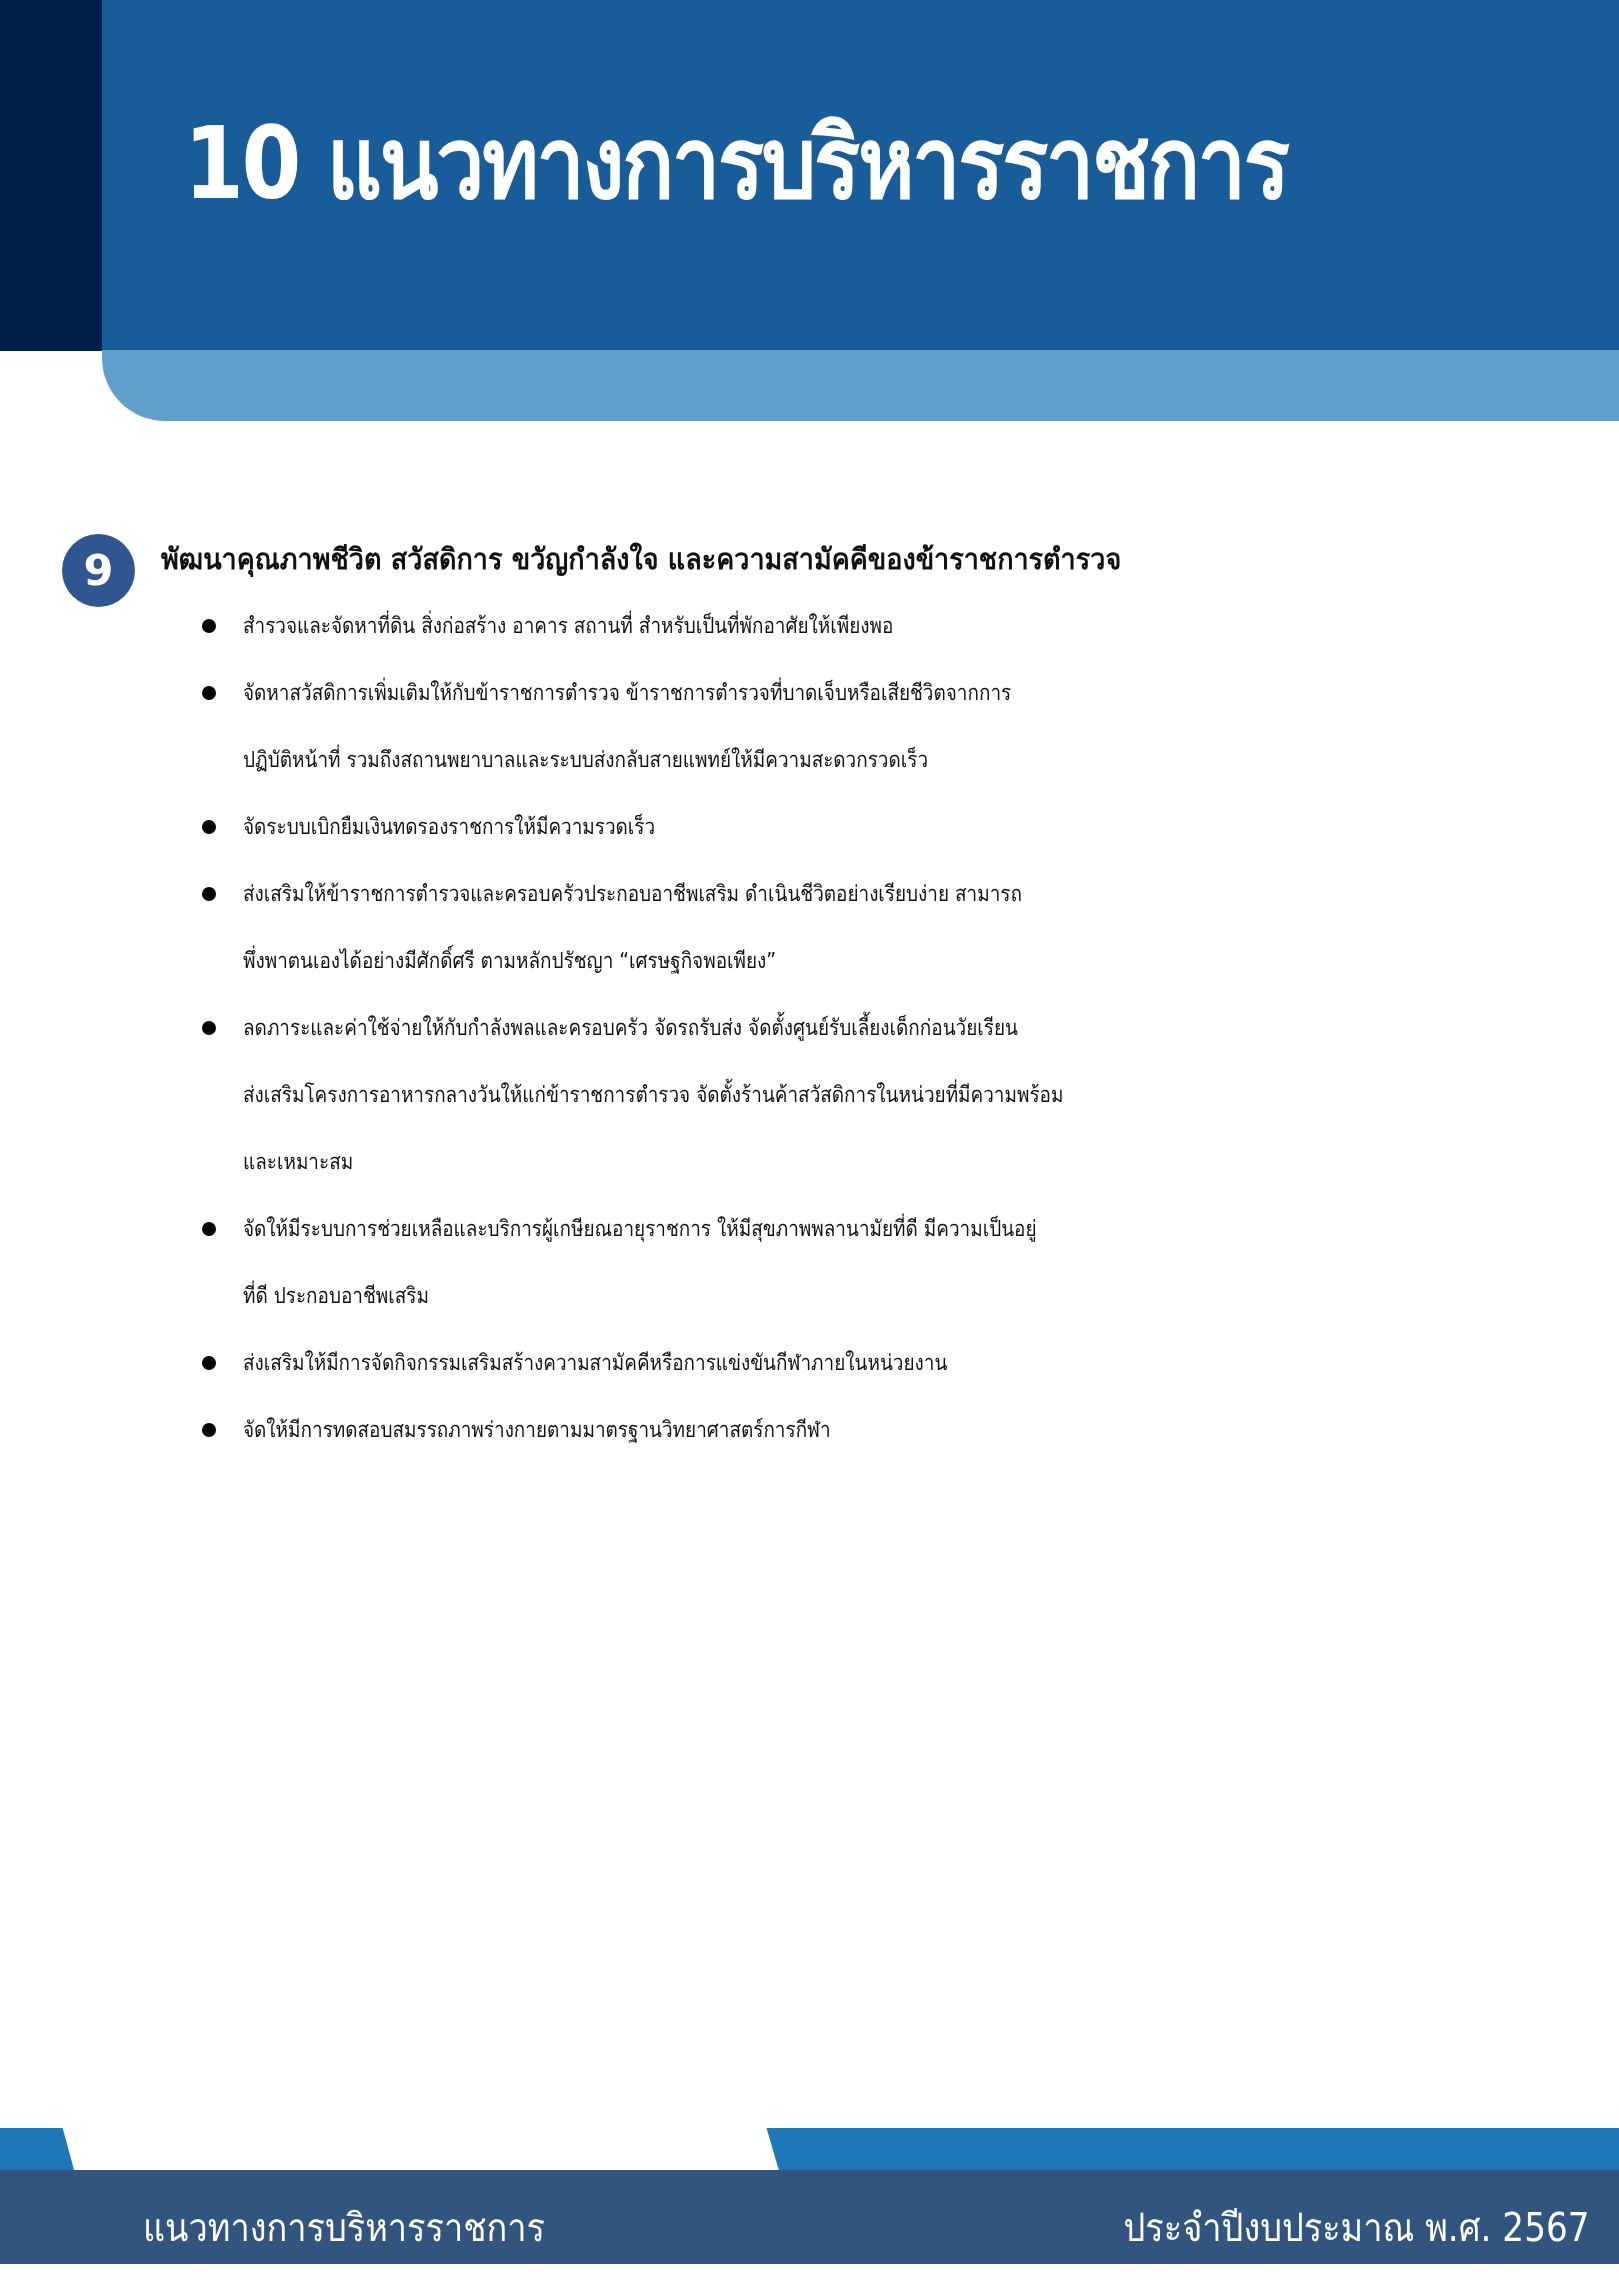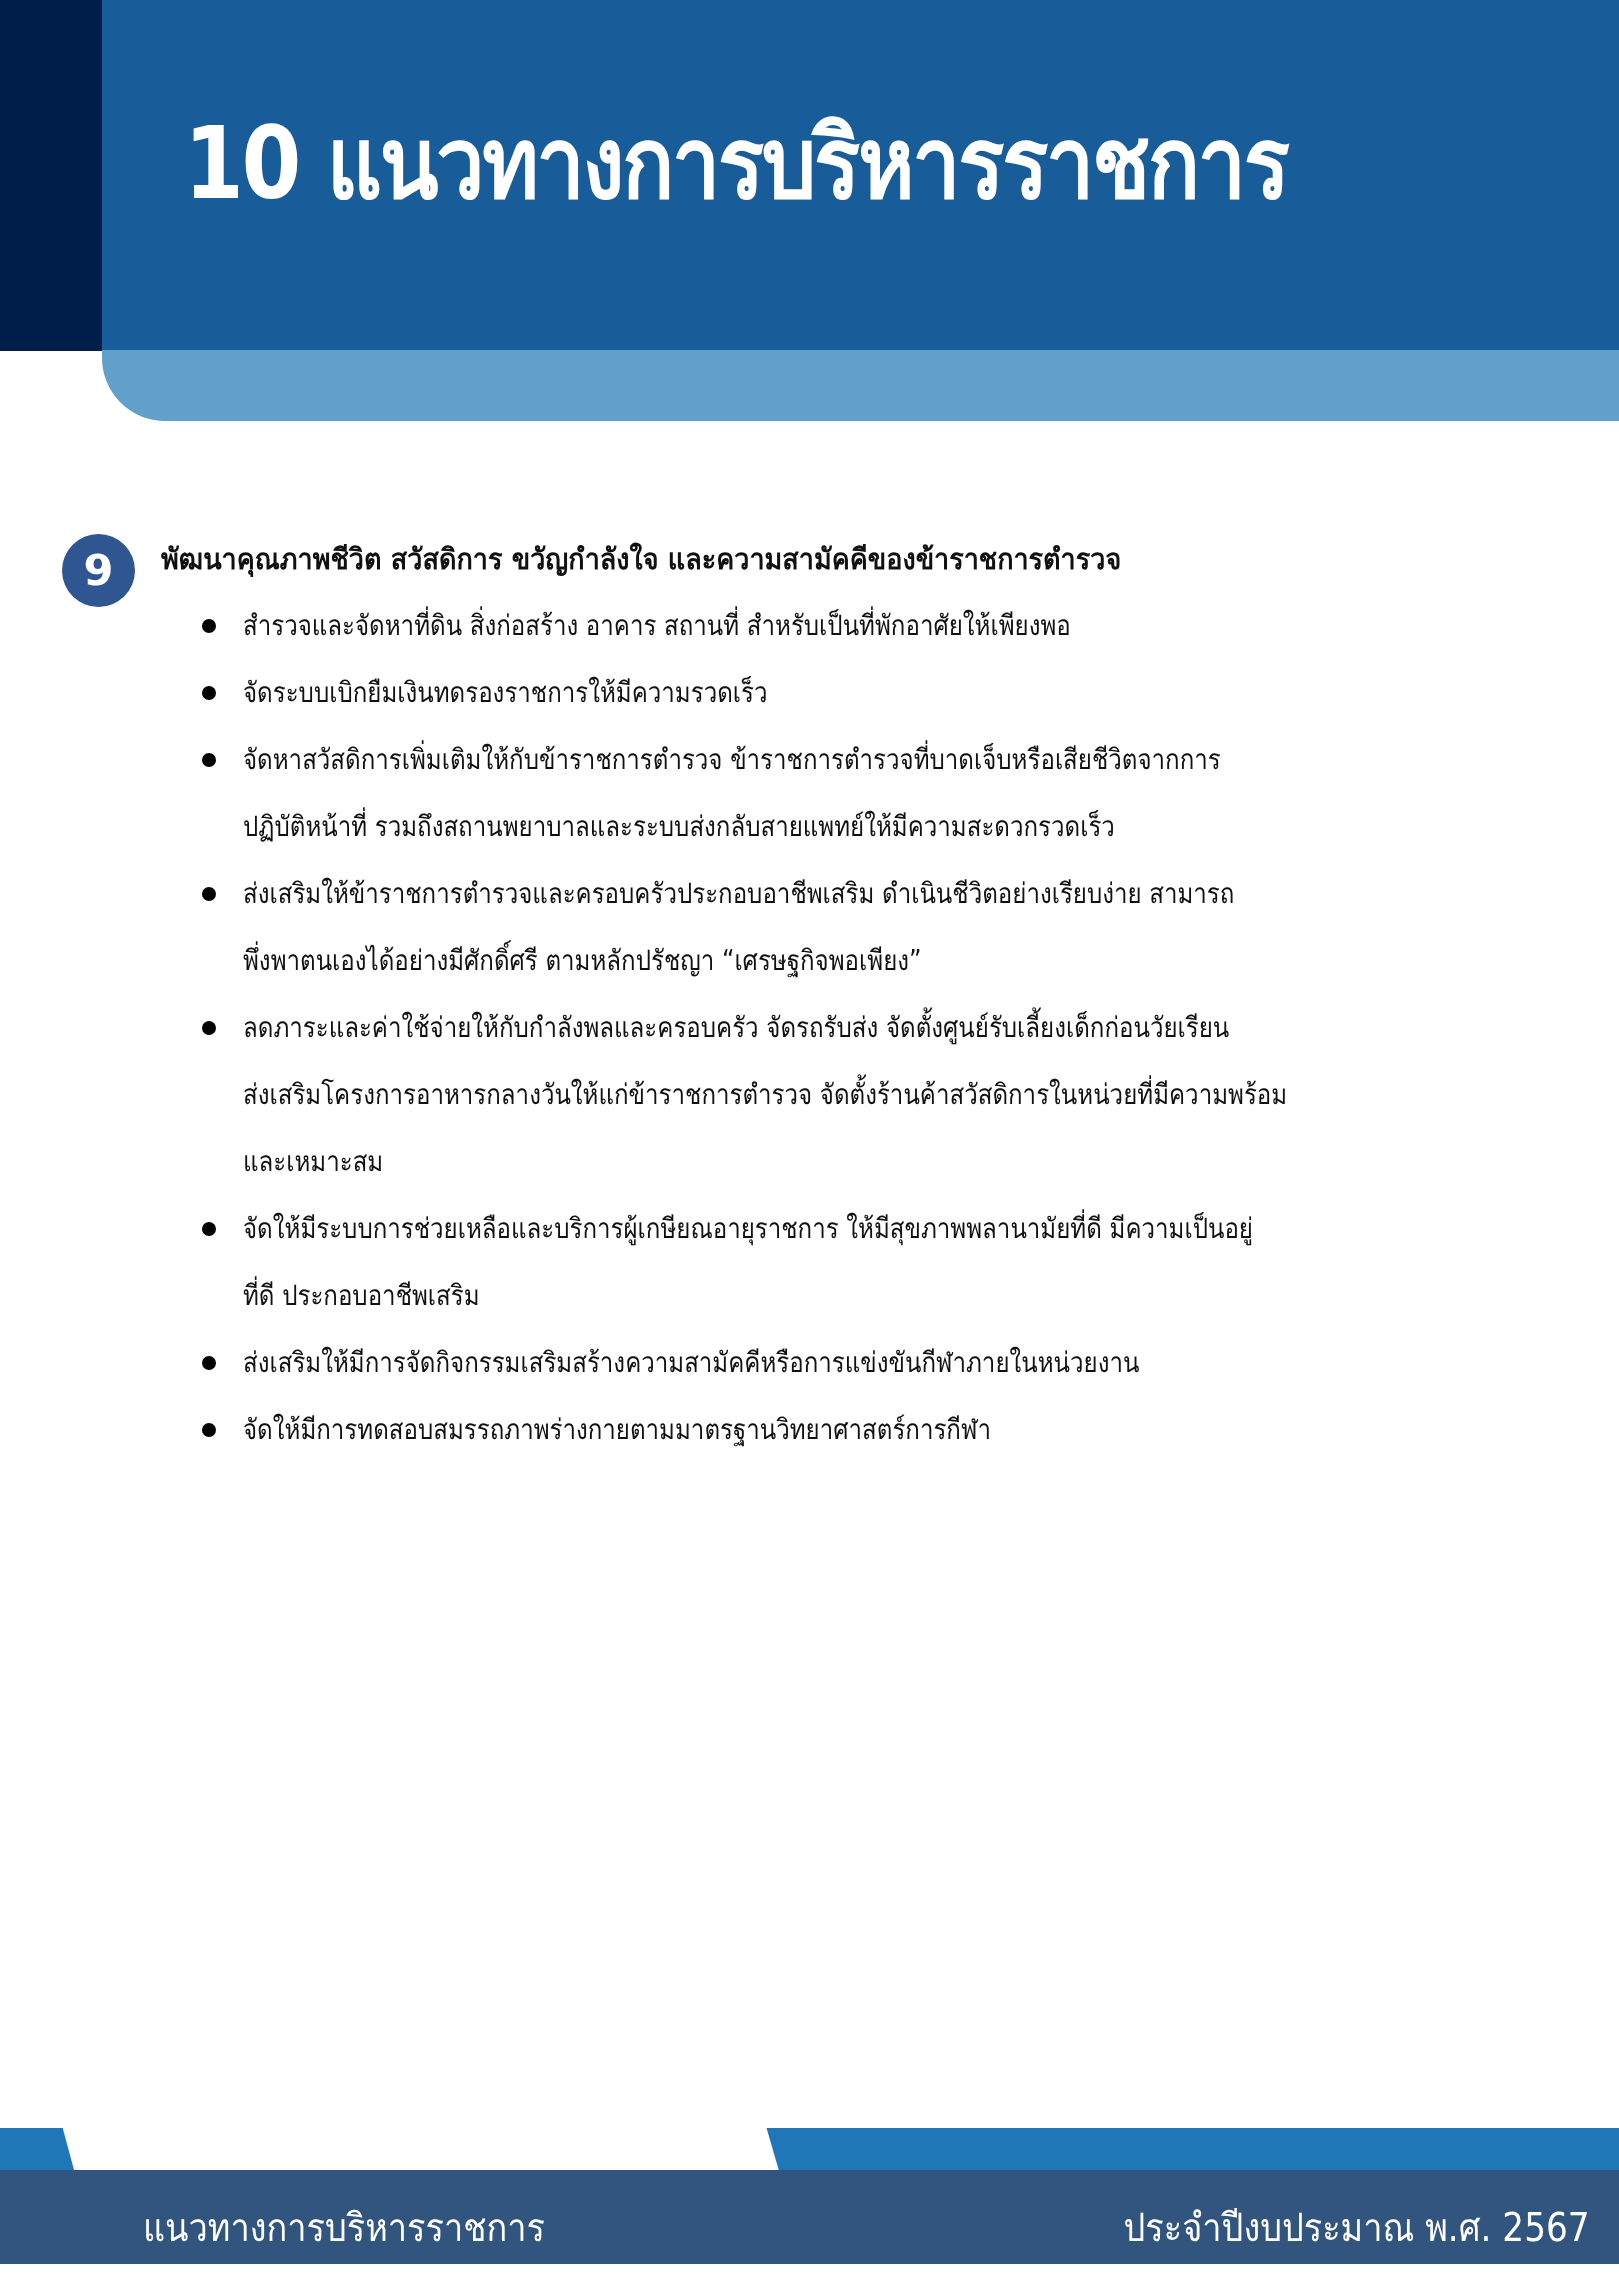--- a/index.html
+++ b/index.html
@@ -88,21 +88,21 @@
       margin: 0;
       padding: 0;
       list-style: none;
       width: 1619px;
     }
     .bullet-item {
       position: relative;
       padding-left: 243px;
       padding-right: 99px;
       font-family: "DejaVu Sans", sans-serif;
-      font-size: 28px;
+      font-size: 22px;
       line-height: 67px;
       color: #111111;
     }
     .bullet-dot {
       position: absolute;
       left: 202px; top: 27px;
       width: 14.3px; height: 14.3px;
       border-radius: 50%;
       background: #000000;
     }
@@ -160,26 +160,26 @@
   <div class="badge">9</div>
   <h2 class="section-heading">พัฒนาคุณภาพชีวิต สวัสดิการ ขวัญกำลังใจ และความสามัคคีของข้าราชการตำรวจ</h2>
 
   <ul class="bullet-list">
     <li class="bullet-item">
       <span class="bullet-dot"></span>
       <span class="bullet-line">สำรวจและจัดหาที่ดิน สิ่งก่อสร้าง อาคาร สถานที่ สำหรับเป็นที่พักอาศัยให้เพียงพอ</span>
     </li>
     <li class="bullet-item">
       <span class="bullet-dot"></span>
-      <span class="bullet-line">จัดระบบเบิกยืมเงินทดรองราชการให้มีความรวดเร็ว</span>
-    </li>
-    <li class="bullet-item">
-      <span class="bullet-dot"></span>
       <span class="bullet-line">จัดหาสวัสดิการเพิ่มเติมให้กับข้าราชการตำรวจ ข้าราชการตำรวจที่บาดเจ็บหรือเสียชีวิตจากการ</span>
       <span class="bullet-line">ปฏิบัติหน้าที่ รวมถึงสถานพยาบาลและระบบส่งกลับสายแพทย์ให้มีความสะดวกรวดเร็ว</span>
+    </li>
+    <li class="bullet-item">
+      <span class="bullet-dot"></span>
+      <span class="bullet-line">จัดระบบเบิกยืมเงินทดรองราชการให้มีความรวดเร็ว</span>
     </li>
     <li class="bullet-item">
       <span class="bullet-dot"></span>
       <span class="bullet-line">ส่งเสริมให้ข้าราชการตำรวจและครอบครัวประกอบอาชีพเสริม ดำเนินชีวิตอย่างเรียบง่าย สามารถ</span>
       <span class="bullet-line">พึ่งพาตนเองได้อย่างมีศักดิ์ศรี ตามหลักปรัชญา “เศรษฐกิจพอเพียง”</span>
     </li>
     <li class="bullet-item">
       <span class="bullet-dot"></span>
       <span class="bullet-line">ลดภาระและค่าใช้จ่ายให้กับกำลังพลและครอบครัว จัดรถรับส่ง จัดตั้งศูนย์รับเลี้ยงเด็กก่อนวัยเรียน</span>
       <span class="bullet-line">ส่งเสริมโครงการอาหารกลางวันให้แก่ข้าราชการตำรวจ จัดตั้งร้านค้าสวัสดิการในหน่วยที่มีความพร้อม</span>

